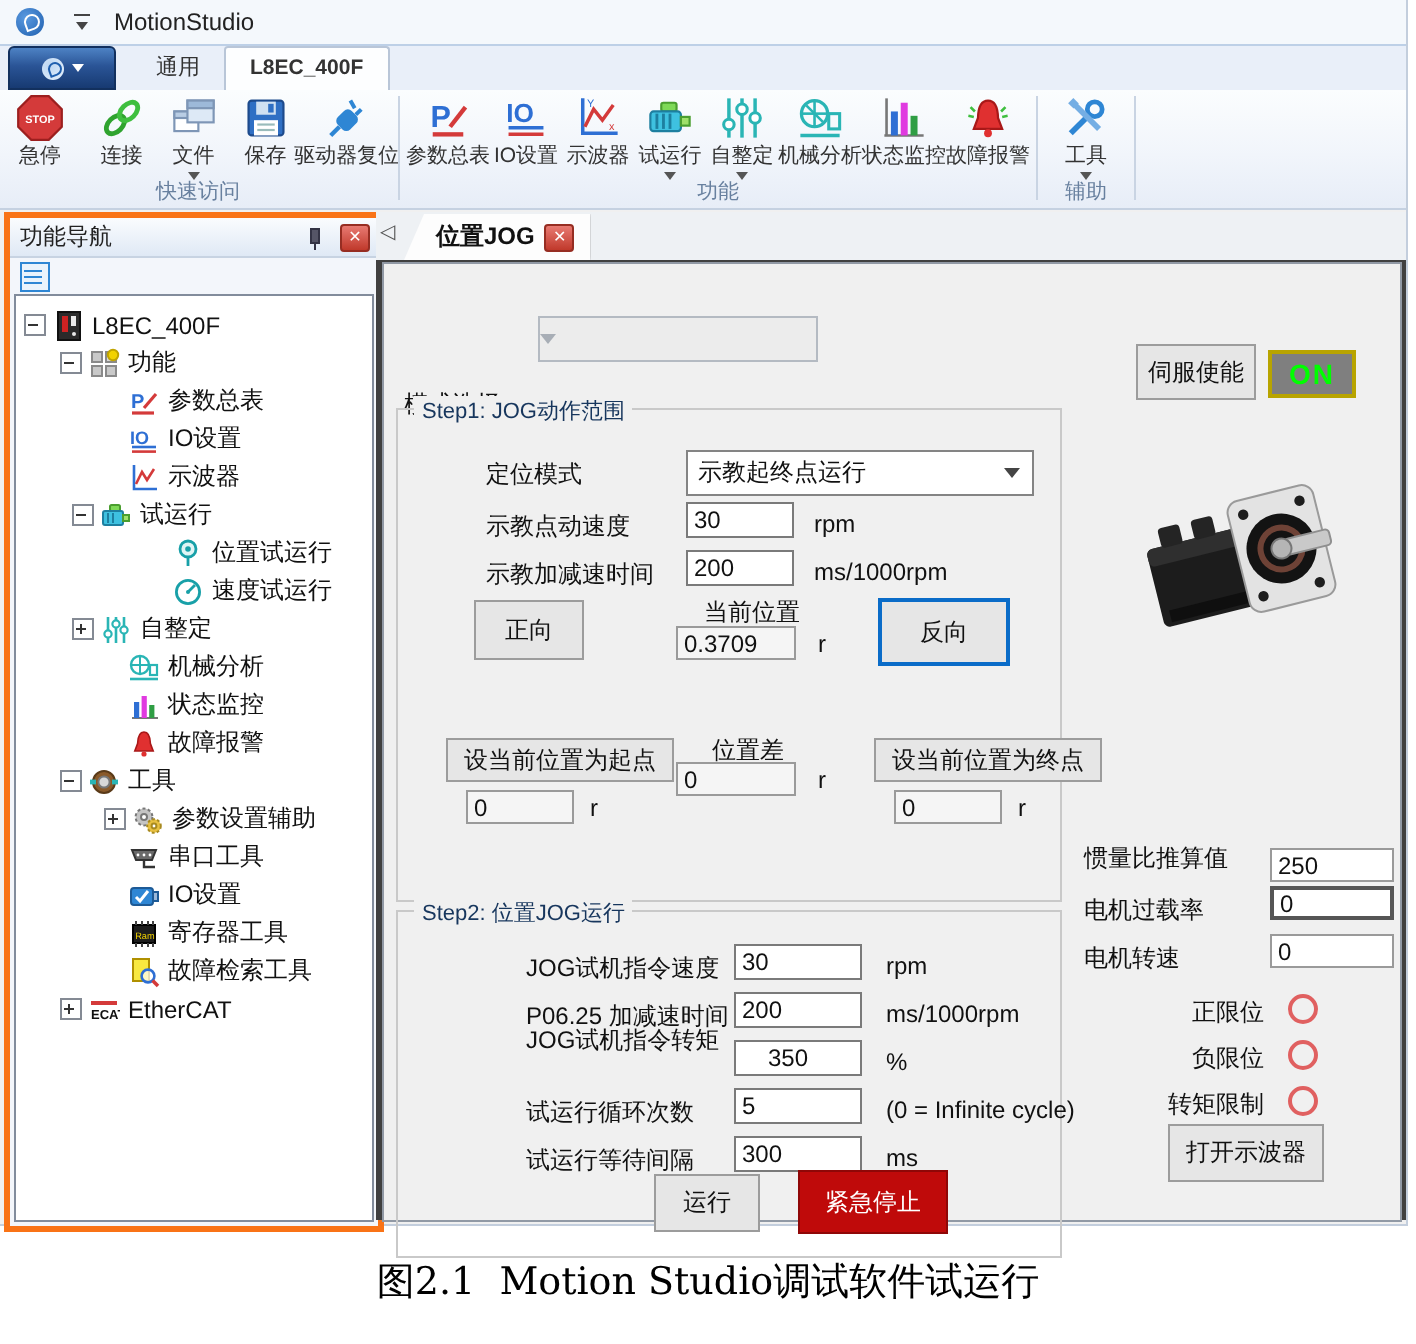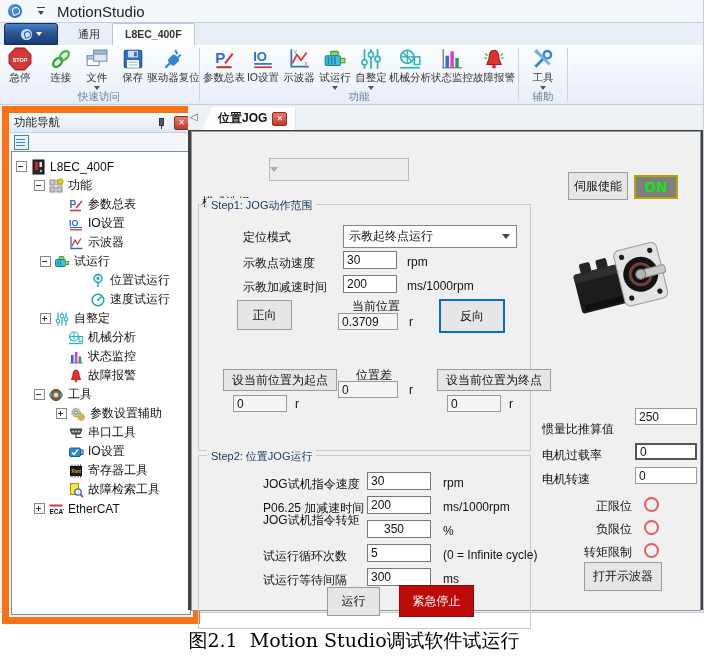--- a/index.html
+++ b/index.html
@@ -17,21 +17,21 @@
   #titlebar{position:absolute;left:0;top:0;width:703px;height:22px;background:#f4f8fc;
             border-bottom:1px solid #bdd0e7;display:flex;align-items:center;}
   .applogo{width:14px;height:14px;border-radius:50%;margin-left:8px;
            background:radial-gradient(circle at 35% 35%,#5a9ae0,#1f5fae);position:relative;}
   .applogo::after{content:"";position:absolute;left:4px;top:3px;width:6px;height:6px;
            border:1.5px solid #fff;border-radius:50% 50% 50% 0;transform:rotate(-20deg);}
   .qa-glyph{width:11px;height:10px;margin-left:14px;position:relative;}
   .qa-glyph::before{content:"";position:absolute;left:1px;top:1px;width:8px;height:0;border-top:1.5px solid #444;}
   .qa-glyph::after{content:"";position:absolute;left:2px;top:5px;border-left:3.5px solid transparent;
            border-right:3.5px solid transparent;border-top:4px solid #444;}
-  #title-text{margin-left:10px;font-size:15px;color:#222;}
+  #title-text{margin-left:10px;font-size:12px;color:#222;}
 
   
   #tabrow{position:absolute;left:0;top:23px;width:703px;height:22px;background:#e9eff9;
           display:flex;align-items:flex-end;}
   #appbtn{width:52px;height:20px;margin:0 8px 0 4px;border-radius:3px 3px 0 0;
           background:linear-gradient(#4d82c4 0%,#2a5496 45%,#173a72 100%);
           border:1px solid #12305e;display:flex;align-items:center;justify-content:center;gap:4px;}
   #appbtn .mini-logo{width:11px;height:11px;border-radius:50%;
           background:radial-gradient(circle at 35% 35%,#bcd6f2,#e8f2fc);position:relative;}
   #appbtn .mini-logo::after{content:"";position:absolute;left:3px;top:2px;width:5px;height:5px;
@@ -50,21 +50,21 @@
   .ritem{display:flex;flex-direction:column;align-items:center;padding:0 3px;min-width:30px;}
   .ri-icon{width:24px;height:24px;}
   .rlabel{font-size:10.5px;color:#333;margin-top:0px;white-space:nowrap;}
   .dd{margin-top:1px;border-left:3px solid transparent;border-right:3px solid transparent;border-top:4px solid #555;}
   .rgname{text-align:center;font-size:10.5px;color:#68809f;height:14px;line-height:13px;}
   .gsep{width:1px;background:#c9d4e3;margin:3px 1px 4px 1px;}
   .msep{width:1px;background:#c9d4e3;margin:4px 2px 10px 2px;}
 
   
   #navpanel{position:absolute;left:2px;top:106px;width:184px;height:504px;background:#f3f6fb;
-            border:7px solid #f97316;}
+            border:3px solid #f97316;}
   #navheader{height:19px;background:linear-gradient(#fafcfe,#dfe9f5);border-bottom:1px solid #c7d3e2;
             display:flex;align-items:center;}
   #navtitle{margin-left:5px;font-size:11.5px;color:#222;flex:1;}
   .pin-ic{width:11px;height:12px;margin-right:8px;position:relative;}
   .pin-ic::before{content:"";position:absolute;left:4px;top:1px;width:3px;height:6px;background:#556;border:1px solid #334;}
   .pin-ic::after{content:"";position:absolute;left:5.5px;top:8px;width:1px;height:4px;background:#334;}
   .closebox{width:13px;height:12px;margin-right:4px;background:linear-gradient(#e87a72,#c0392b);
             border:1px solid #962d22;border-radius:2px;color:#fff;font-size:8px;line-height:11px;
             text-align:center;font-weight:bold;}
   .closebox::after{content:"\2715";}
@@ -620,21 +620,21 @@
           <circle cx="57.5" cy="66.5" r="2.6" fill="#1d1d1d"></circle>
           <circle cx="86.5" cy="66.5" r="2.6" fill="#1d1d1d"></circle>
           <circle cx="72" cy="45.5" r="17.5" fill="#131313"></circle>
           <circle cx="72" cy="45.5" r="10.5" fill="none" stroke="#6e4236" stroke-width="3"></circle>
           <rect x="74" y="41.5" width="23" height="8" rx="2" fill="#c9c9c9" stroke="#8f8f8f"></rect>
           <circle cx="72" cy="45.5" r="5" fill="#b5b5b5" stroke="#777"></circle>
         </g>
       </svg>
 
       <div class="flabel" style="left:350px;top:289px;">惯量比推算值</div>
-      <div class="tinput tro" style="left:443px;top:276px;width:62px;height:17px;line-height:16px;background:#fff;">250</div>
+      <div class="tinput tro" style="left:443px;top:292px;width:62px;height:17px;line-height:16px;background:#fff;">250</div>
 
       <div class="flabel" style="left:350px;top:315px;">电机过载率</div>
       <div class="tinput" style="left:443px;top:311px;width:62px;height:17px;line-height:15px;border:2px solid #555;">0</div>
 
       <div class="flabel" style="left:350px;top:339px;">电机转速</div>
       <div class="tinput tro" style="left:443px;top:335px;width:62px;height:17px;line-height:16px;background:#fff;">0</div>
 
       <div class="limitlabel" style="left:350px;top:366px;">正限位</div>
       <div class="ledcircle" style="left:452px;top:365px;"></div>
       <div class="limitlabel" style="left:350px;top:389px;">负限位</div>

